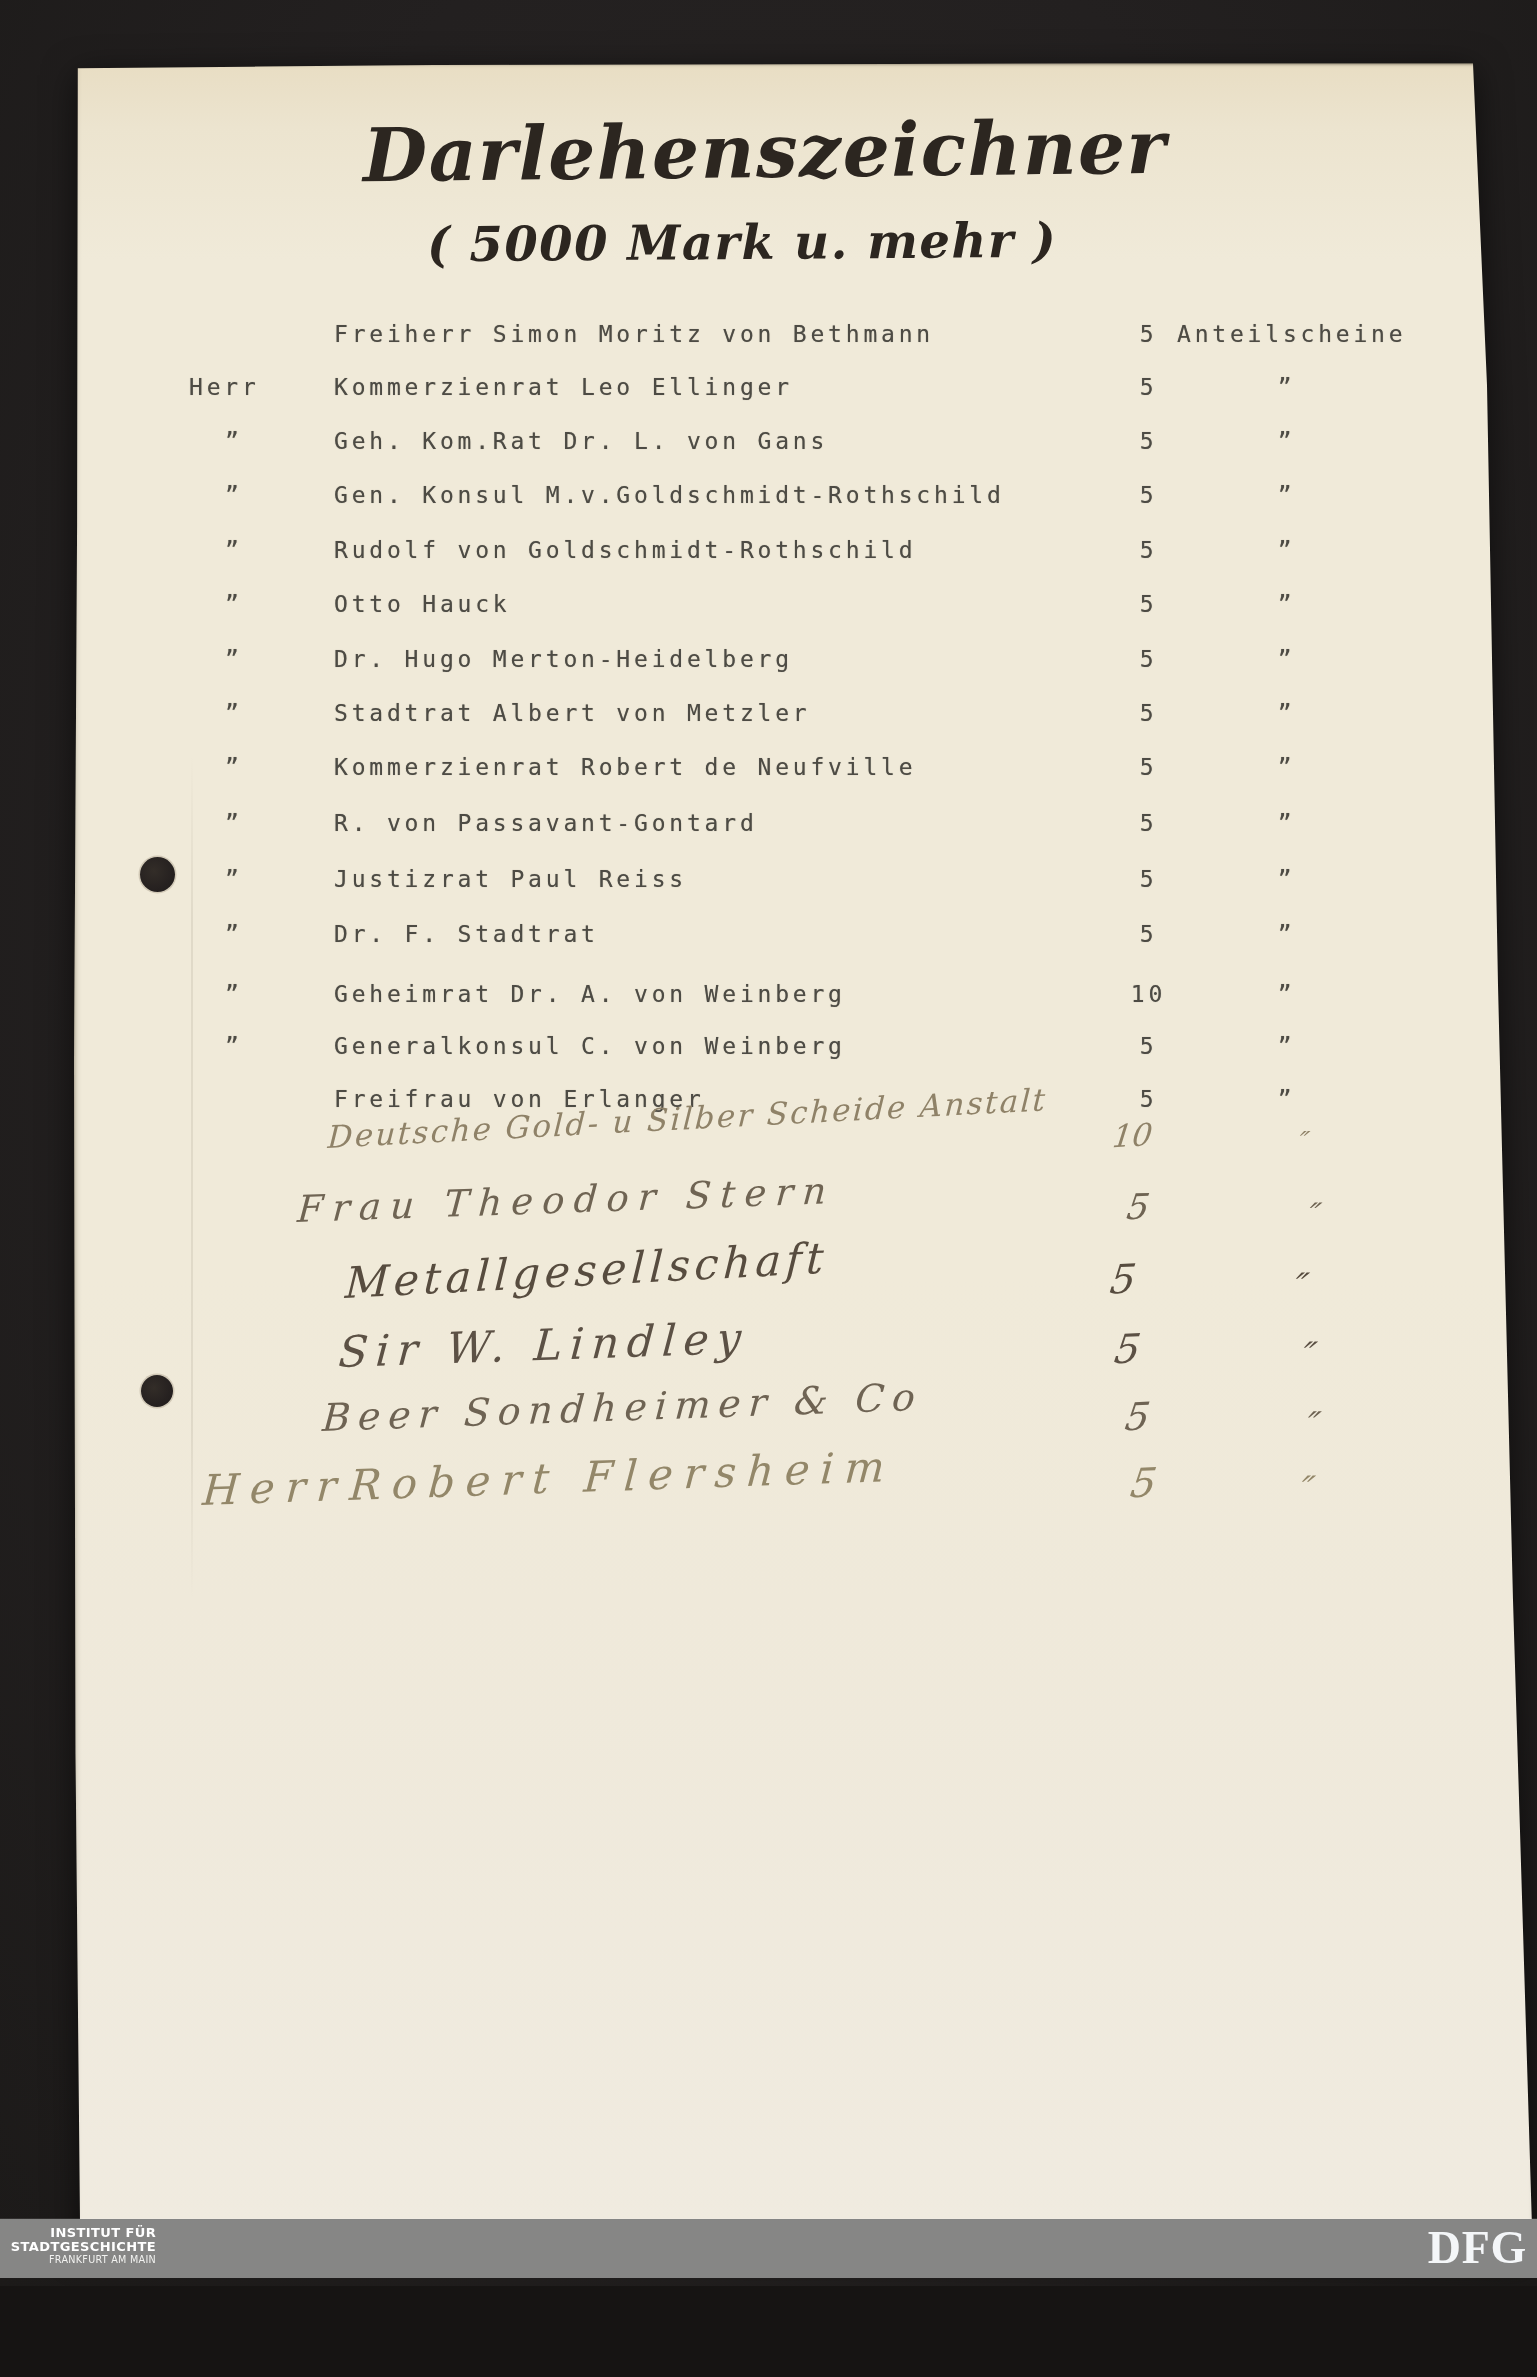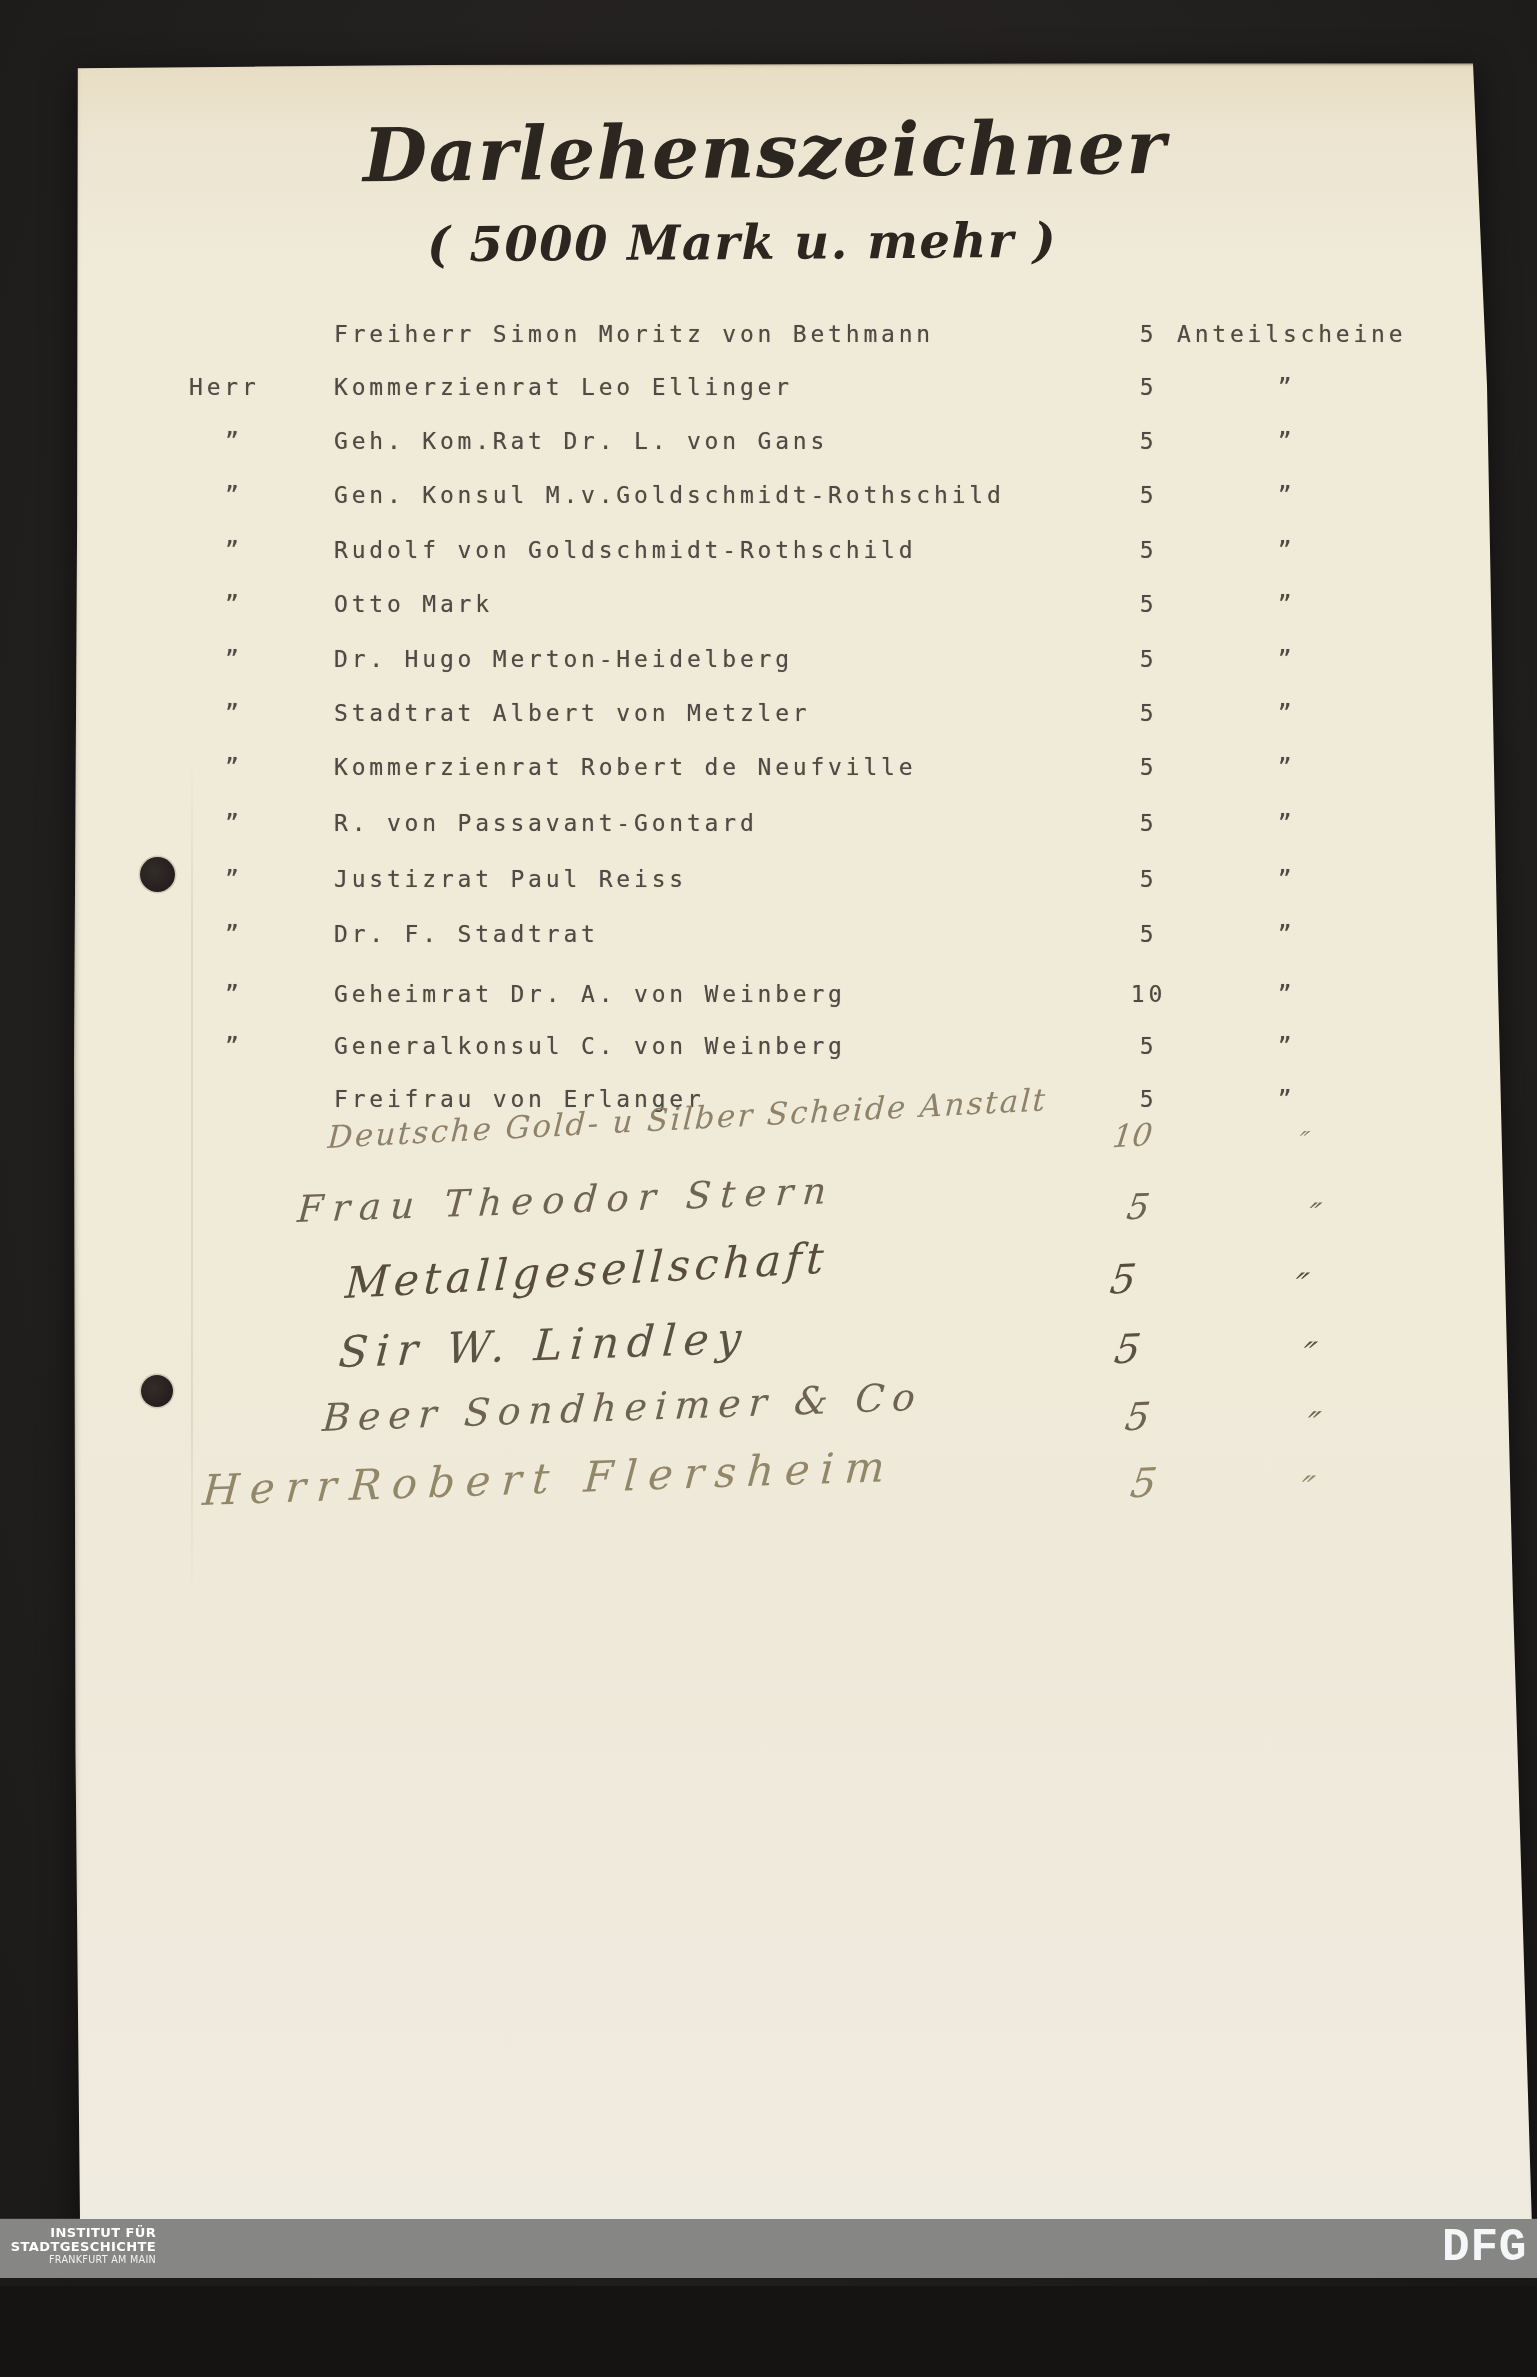--- a/index.html
+++ b/index.html
@@ -37,21 +37,21 @@
   
   .footer{position:absolute;left:0;bottom:8px;width:1538px;height:59px;background:#868685;
           box-shadow:0 -0.8px 0 rgba(255,255,255,0.12);text-align:right;}
   .inst{position:absolute;left:10.8px;top:7px;color:#ffffff;line-height:1.05;}
   .inst .l1,.inst .l2{font-weight:bold;font-size:13px;letter-spacing:0.4px;}
   .inst .l3{font-size:9.6px;color:#f2f2f0;letter-spacing:0.3px;margin-top:1.5px;}
   .ref{position:absolute;left:50%;top:50%;transform:translate(-50%,-50%);margin-left:60px;
        color:#ffffff;font-size:24px;white-space:nowrap;font-family:"Liberation Sans","DejaVu Sans",sans-serif;}
   .dfg{position:absolute;right:10.8px;top:50%;transform:translateY(-52%);
        color:#f4f6f8;font-size:46px;font-weight:800;letter-spacing:0.8px;
-       font-family:Liberation Mono, monospace;font-stretch:condensed;}
+       font-family:Liberation Serif, serif;font-stretch:condensed;}
 </style>
 </head>
 <body>
 
 <div class="stage">
 
   <div class="paper-wrap">
     <div class="paper">
       <div class="crease-v"></div>
     </div>
@@ -77,21 +77,21 @@
       <div class="typed unitbox" style="left: 1252px; top: 428px;">”</div>
       <div class="typed" style="left: 225px; top: 482px;">”</div>
       <div class="typed" style="left: 334px; top: 482px; text-align: center;">Gen. Konsul M.v.Goldschmidt-Rothschild</div>
       <div class="typed qtybox" style="left: 1114px; top: 482px;">5</div>
       <div class="typed unitbox" style="left: 1252px; top: 482px;">”</div>
       <div class="typed" style="left: 225px; top: 537px;">”</div>
       <div class="typed" style="left: 334px; top: 537px;">Rudolf von Goldschmidt-Rothschild</div>
       <div class="typed qtybox" style="left: 1114px; top: 537px;">5</div>
       <div class="typed unitbox" style="left: 1252px; top: 537px;">”</div>
       <div class="typed" style="left: 225px; top: 591px;">”</div>
-      <div class="typed" style="left: 334px; top: 591px;">Otto Mark</div>
+      <div class="typed" style="left: 334px; top: 591px;">Otto Hauck</div>
       <div class="typed qtybox" style="left: 1114px; top: 591px;">5</div>
       <div class="typed unitbox" style="left: 1252px; top: 591px;">”</div>
       <div class="typed" style="left: 225px; top: 646px;">”</div>
       <div class="typed" style="left: 334px; top: 646px;">Dr. Hugo Merton-Heidelberg</div>
       <div class="typed qtybox" style="left: 1114px; top: 646px;">5</div>
       <div class="typed unitbox" style="left: 1252px; top: 646px;">”</div>
       <div class="typed" style="left: 225px; top: 700px;">”</div>
       <div class="typed" style="left: 334px; top: 700px;">Stadtrat Albert von Metzler</div>
       <div class="typed qtybox" style="left: 1114px; top: 700px;">5</div>
       <div class="typed unitbox" style="left: 1252px; top: 700px;">”</div>

